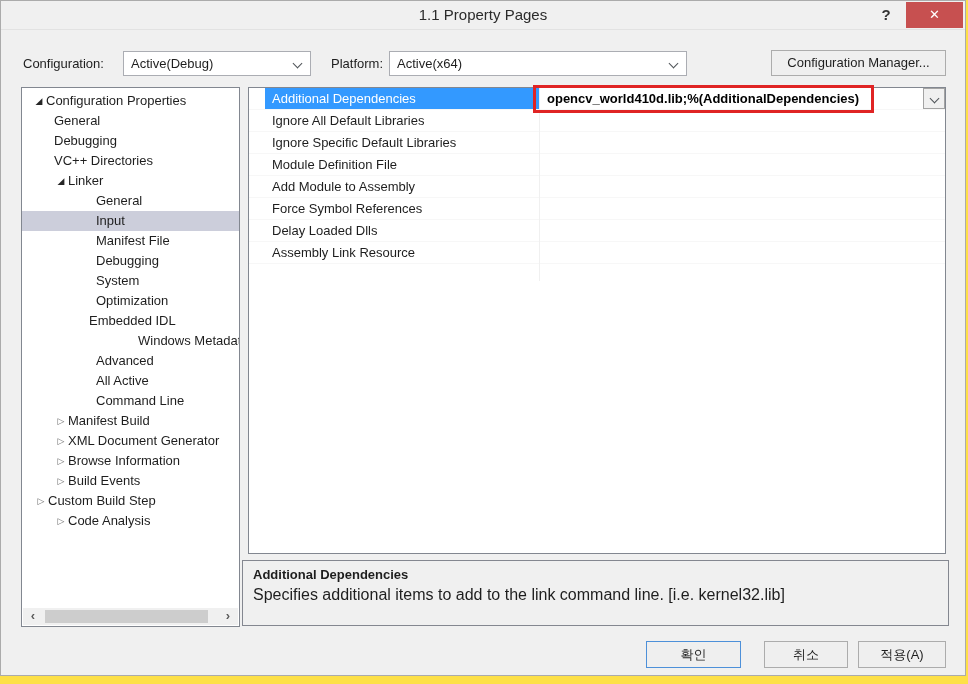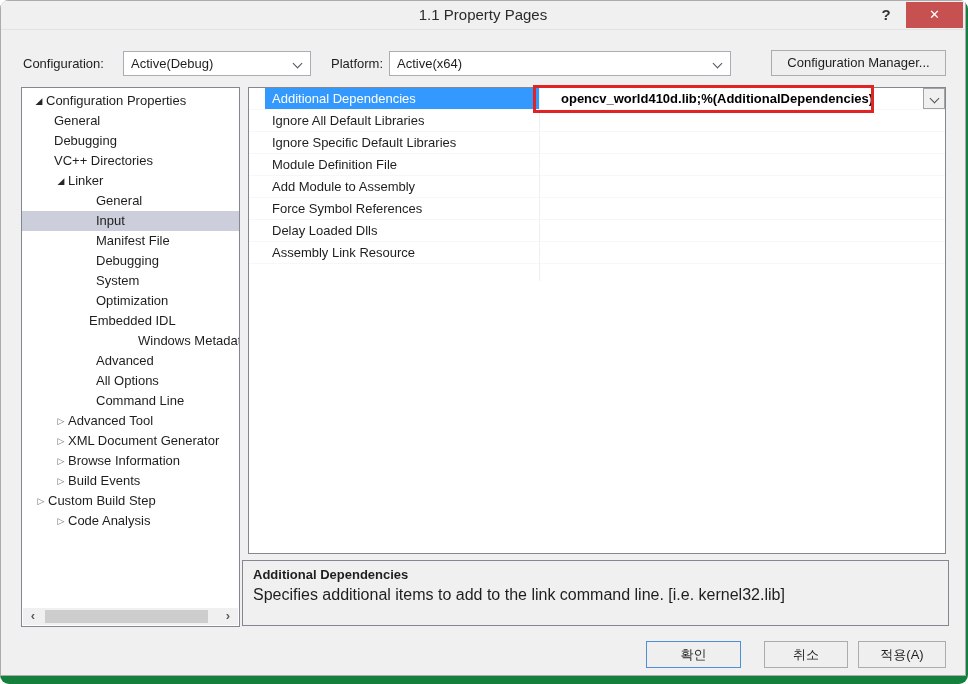--- a/index.html
+++ b/index.html
@@ -1,17 +1,17 @@
 <!DOCTYPE html>
 <html><head>
 <meta charset="utf-8">
 <style>
   html,body{margin:0;padding:0;}
   body{font-family:"Liberation Sans","DejaVu Sans",sans-serif;-webkit-font-smoothing:antialiased;}
-  .screen{position:relative;width:968px;height:684px;background:#15803d;overflow:hidden;border-radius:9px;}
+  .screen{position:relative;width:968px;height:684px;background:#fde047;overflow:hidden;}
   .window{position:absolute;left:0;top:0;width:966px;height:676px;background:#f0f0f0;border:1px solid #ababab;box-sizing:border-box;}
 
   
   .titlebar{position:absolute;left:0;top:0;right:0;height:28px;background:#f0f0f0;border-bottom:1px solid #e2e2e2;}
   .title{position:absolute;left:0;right:0;top:0;height:28px;line-height:28px;text-align:center;font-size:15px;color:#2b2b2b;}
   .help-btn{position:absolute;right:66px;top:0;width:26px;height:27px;line-height:27px;text-align:center;font-size:15px;font-weight:bold;color:#333;cursor:default;}
   .close-btn{position:absolute;right:2px;top:1px;width:57px;height:26px;background:#c75050;color:#fff;text-align:center;line-height:26px;font-size:13px;cursor:default;}
 
   
   .lbl{position:absolute;font-size:13px;color:#1e1e1e;line-height:25px;}
@@ -33,21 +33,21 @@
   .hscroll .arrow{position:absolute;top:0;width:16px;height:17px;text-align:center;line-height:16px;font-size:13px;font-weight:bold;color:#5a5a5a;cursor:default;}
   .hscroll .arrow.left{left:2px;}
   .hscroll .arrow.right{right:2px;}
   .hscroll .thumb{position:absolute;left:22px;top:2px;width:163px;height:13px;background:#cdcdcd;cursor:default;}
 
   
   .grid-panel{position:absolute;left:247px;top:86px;width:698px;height:467px;background:#fff;border:1px solid #828790;box-sizing:border-box;overflow:hidden;}
   .grid-row{position:relative;height:21px;line-height:21px;font-size:13px;color:#1e1e1e;border-bottom:1px solid #f7f7f7;cursor:default;}
   .cell-name{position:absolute;left:16px;top:0;width:274px;height:21px;padding-left:7px;box-sizing:border-box;overflow:hidden;white-space:nowrap;}
   .grid-row.selected .cell-name{background:#3399ff;color:#fff;}
-  .cell-value{position:absolute;left:290px;top:0;right:0;height:39px;padding-left:21px;box-sizing:border-box;border-left:1px solid #f0f0f0;overflow:hidden;white-space:nowrap;}
+  .cell-value{position:absolute;left:290px;top:0;right:0;height:39px;padding-left:7px;box-sizing:border-box;border-left:1px solid #f0f0f0;overflow:hidden;white-space:nowrap;}
   .grid-row.selected .cell-value{font-weight:bold;color:#000;}
 
   
   .value-drop-btn{position:absolute;left:922px;top:87px;width:22px;height:21px;background:#f0f0f0;border:1px solid #a3a3a3;box-sizing:border-box;cursor:default;}
   .value-drop-btn .chev{position:absolute;left:7px;top:6px;}
   .annotation-box{position:absolute;left:532px;top:84px;width:341px;height:28px;border:3px solid #e02424;box-sizing:border-box;pointer-events:none;}
 
   
   .desc-panel{position:absolute;left:241px;top:559px;width:707px;height:66px;background:#f0f0f0;border:1px solid #848790;box-sizing:border-box;padding:6px 10px;}
   .desc-title{font-size:13px;font-weight:bold;color:#1e1e1e;margin-bottom:4px;}
@@ -70,21 +70,21 @@
       <div class="help-btn">?</div>
       <div class="close-btn">✕</div>
     </div>
 
     <div class="lbl" style="left:22px;top:50px;">Configuration:</div>
     <div class="combo" style="left:122px;top:50px;width:188px;">
       <span>Active(Debug)</span>
       <span class="chev"></span>
     </div>
     <div class="lbl" style="left:330px;top:50px;">Platform:</div>
-    <div class="combo" style="left:388px;top:50px;width:342px;">
+    <div class="combo" style="left:388px;top:50px;width:298px;">
       <span>Active(x64)</span>
       <span class="chev"></span>
     </div>
     <div class="btn" style="left:770px;top:49px;width:175px;height:26px;line-height:24px;">Configuration Manager...</div>
 
     <div class="tree-panel">
       <div style="height:3px;"></div>
       <div id="tree-root">
           <div class="tree-item" style="padding-left: 10px;"><span class="twisty">◢</span><span class="tree-label">Configuration Properties</span></div>
           <div class="tree-item" style="padding-left: 32px;"><span class="twisty" style="width: 0px;"></span><span class="tree-label">General</span></div>
@@ -93,23 +93,23 @@
           <div class="tree-item" style="padding-left: 32px;"><span class="twisty">◢</span><span class="tree-label">Linker</span></div>
           <div class="tree-item" style="padding-left: 74px;"><span class="twisty" style="width: 0px;"></span><span class="tree-label">General</span></div>
           <div class="tree-item selected" style="padding-left: 74px;"><span class="twisty" style="width: 0px;"></span><span class="tree-label">Input</span></div>
           <div class="tree-item" style="padding-left: 74px;"><span class="twisty" style="width: 0px;"></span><span class="tree-label">Manifest File</span></div>
           <div class="tree-item" style="padding-left: 74px;"><span class="twisty" style="width: 0px;"></span><span class="tree-label">Debugging</span></div>
           <div class="tree-item" style="padding-left: 74px;"><span class="twisty" style="width: 0px;"></span><span class="tree-label">System</span></div>
           <div class="tree-item" style="padding-left: 74px;"><span class="twisty" style="width: 0px;"></span><span class="tree-label">Optimization</span></div>
           <div class="tree-item" style="padding-left: 67px;"><span class="twisty" style="width: 0px;"></span><span class="tree-label">Embedded IDL</span></div>
           <div class="tree-item" style="padding-left: 116px;"><span class="twisty" style="width: 0px;"></span><span class="tree-label">Windows Metadata</span></div>
           <div class="tree-item" style="padding-left: 74px;"><span class="twisty" style="width: 0px;"></span><span class="tree-label">Advanced</span></div>
-          <div class="tree-item" style="padding-left: 74px;"><span class="twisty" style="width: 0px;"></span><span class="tree-label">All Options</span></div>
+          <div class="tree-item" style="padding-left: 74px;"><span class="twisty" style="width: 0px;"></span><span class="tree-label">All Active</span></div>
           <div class="tree-item" style="padding-left: 74px;"><span class="twisty" style="width: 0px;"></span><span class="tree-label">Command Line</span></div>
-          <div class="tree-item" style="padding-left: 32px;"><span class="twisty collapsed">▷</span><span class="tree-label">Advanced Tool</span></div>
+          <div class="tree-item" style="padding-left: 32px;"><span class="twisty collapsed">▷</span><span class="tree-label">Manifest Build</span></div>
           <div class="tree-item" style="padding-left: 32px;"><span class="twisty collapsed">▷</span><span class="tree-label">XML Document Generator</span></div>
           <div class="tree-item" style="padding-left: 32px;"><span class="twisty collapsed">▷</span><span class="tree-label">Browse Information</span></div>
           <div class="tree-item" style="padding-left: 32px;"><span class="twisty collapsed">▷</span><span class="tree-label">Build Events</span></div>
           <div class="tree-item" style="padding-left: 12px;"><span class="twisty collapsed">▷</span><span class="tree-label">Custom Build Step</span></div>
           <div class="tree-item" style="padding-left: 32px;"><span class="twisty collapsed">▷</span><span class="tree-label">Code Analysis</span></div>
         </div>
       <div class="hscroll">
         <div class="arrow left">‹</div>
         <div class="thumb"></div>
         <div class="arrow right">›</div>

